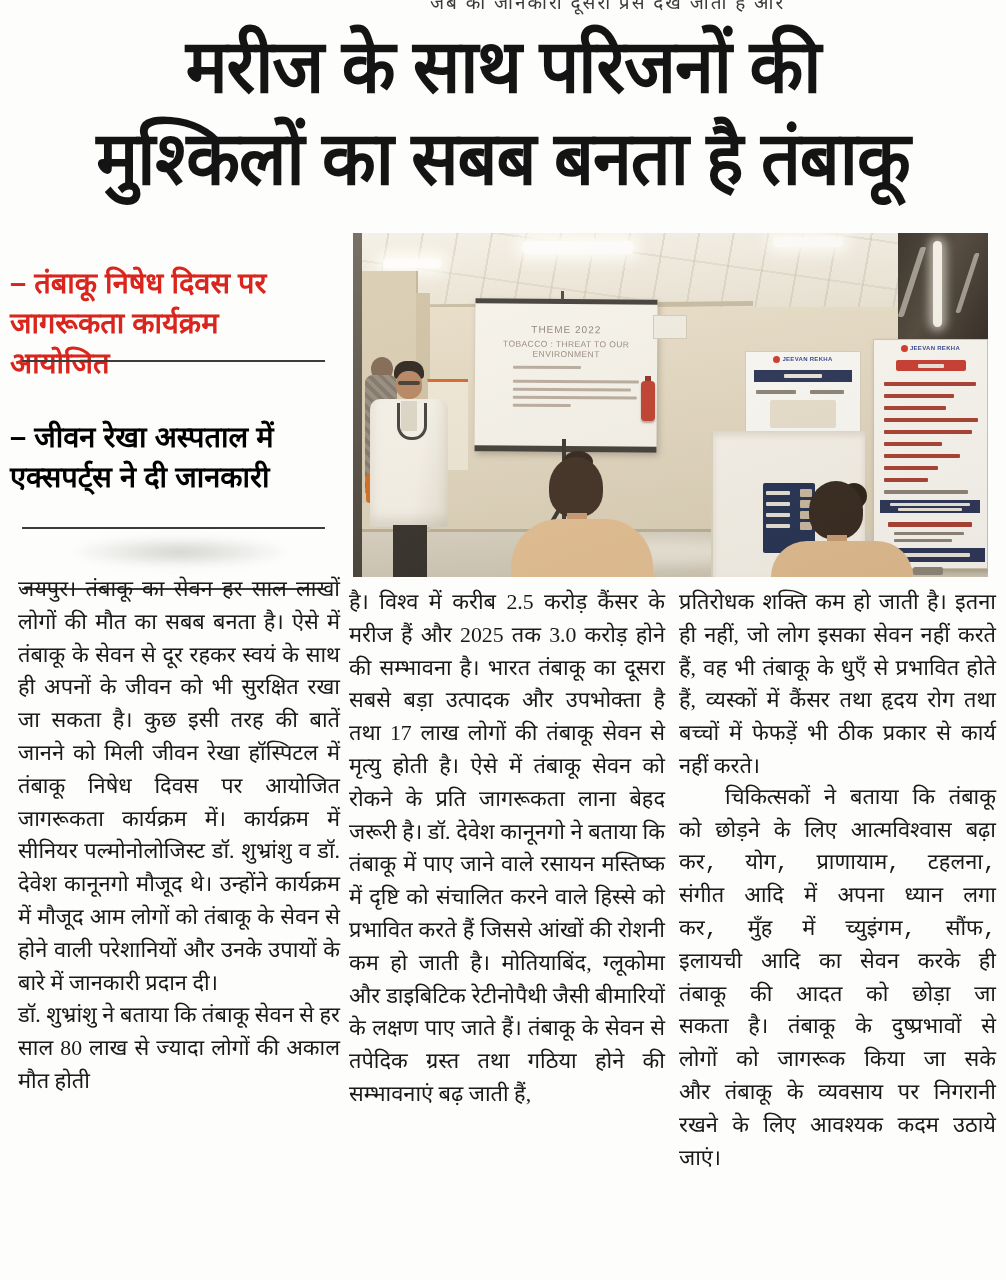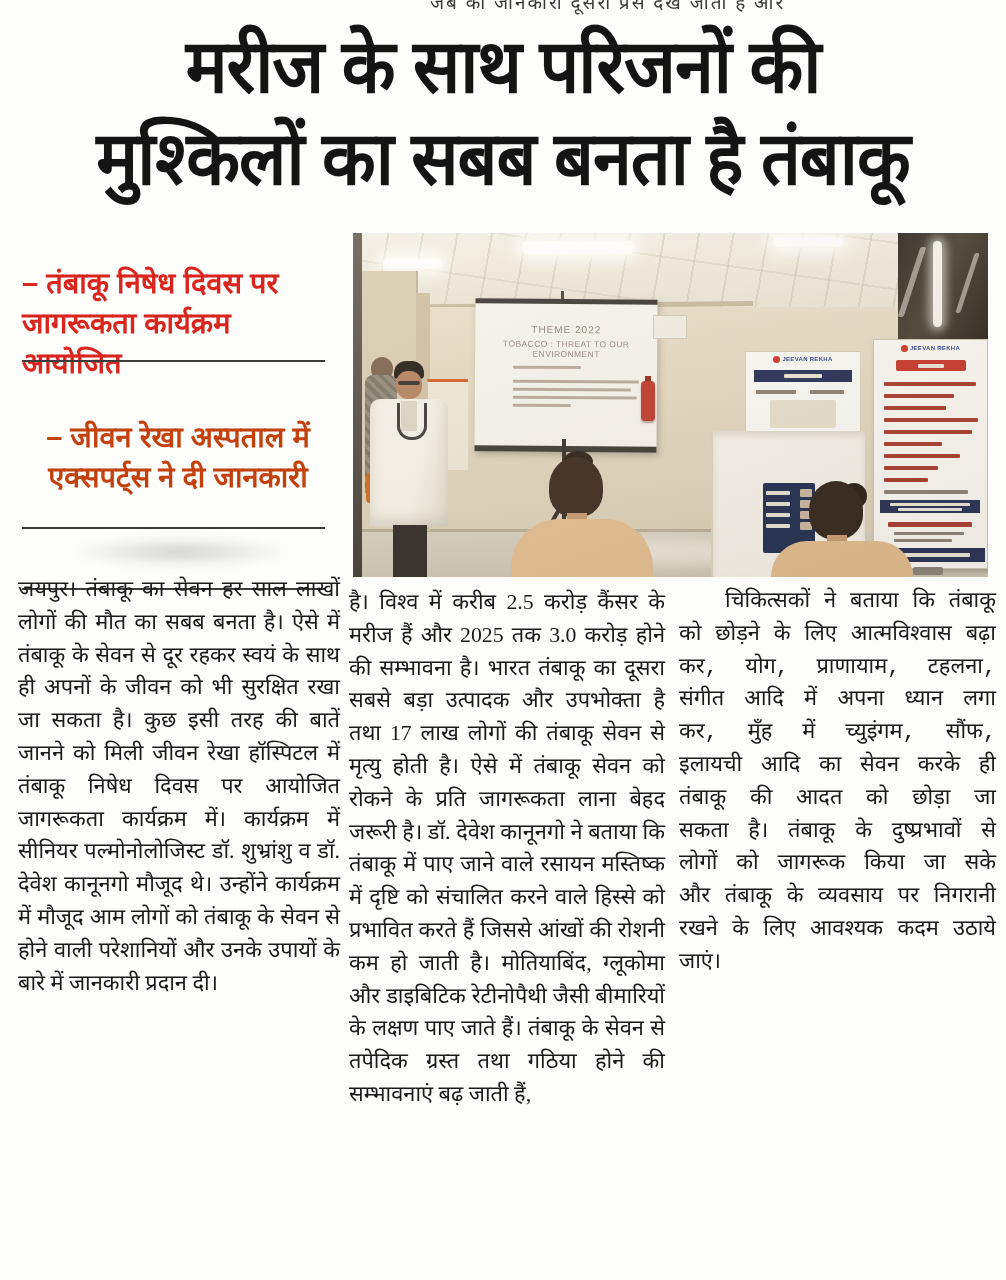--- a/index.html
+++ b/index.html
@@ -23,26 +23,26 @@
     position:absolute;left:0;width:1006px;text-align:center;
     font-weight:900;color:#141414;letter-spacing:-1px;
     font-family:"Liberation Sans","DejaVu Sans",sans-serif;
     transform:scaleY(1.06);
   }
   .hl1{top:24px;font-size:70px;line-height:86px;}
   .hl2{top:116px;font-size:70px;line-height:86px;}
 
   
   .kicker{
-    position:absolute;left:22px;width:312px;
+    position:absolute;left:10px;width:312px;
     font-weight:700;font-size:29px;line-height:40px;
     font-family:"Liberation Sans","DejaVu Sans",sans-serif;
   }
   .kicker-red{top:234px;color:#d9251d;}
-  .kicker-gray{top:388px;color:#c2410c;text-align:center;}
+  .kicker-gray{top:388px;color:#000000;}
   .rule{position:absolute;left:22px;width:303px;height:2px;background:#3c3c3c;}
   .rule1{top:360px;}
   .rule2{top:527px;}
   .rule3{top:588px;}
   .smudge{
     position:absolute;left:78px;top:538px;width:205px;height:28px;border-radius:50%;
     background:radial-gradient(ellipse at center,#9a9a96 0%,rgba(200,200,196,.4) 60%,rgba(255,255,255,0) 100%);
     filter:blur(4px);opacity:.45;
   }
 
@@ -275,19 +275,21 @@
   <div class="abs ph-head v2-bun"></div>
   <div class="abs ph-head v2-head"></div>
   <div class="abs v2-neck"></div>
   <div class="abs v2-body"></div>
 
   <div class="abs photo-tint"></div>
 </figure>
 
 <div class="col col1">
   <p>जयपुर। तंबाकू का सेवन हर साल लाखों लोगों की मौत का सबब बनता है। ऐसे में तंबाकू के सेवन से दूर रहकर स्वयं के साथ ही अपनों के जीवन को भी सुरक्षित रखा जा सकता है। कुछ इसी तरह की बातें जानने को मिली जीवन रेखा हॉस्पिटल में तंबाकू निषेध दिवस पर आयोजित जागरूकता कार्यक्रम में। कार्यक्रम में सीनियर पल्मोनोलोजिस्ट डॉ. शुभ्रांशु व डॉ. देवेश कानूनगो मौजूद थे। उन्होंने कार्यक्रम में मौजूद आम लोगों को तंबाकू के सेवन से होने वाली परेशानियों और उनके उपायों के बारे में जानकारी प्रदान दी।</p>
+  <p>डॉ. शुभ्रांशु ने बताया कि तंबाकू सेवन से हर साल 80 लाख से ज्यादा लोगों की अकाल मौत होती</p>
 </div>
 <div class="col col2">
   <p>है। विश्व में करीब 2.5 करोड़ कैंसर के मरीज हैं और 2025 तक 3.0 करोड़ होने की सम्भावना है। भारत तंबाकू का दूसरा सबसे बड़ा उत्पादक और उपभोक्ता है तथा 17 लाख लोगों की तंबाकू सेवन से मृत्यु होती है। ऐसे में तंबाकू सेवन को रोकने के प्रति जागरूकता लाना बेहद जरूरी है। डॉ. देवेश कानूनगो ने बताया कि तंबाकू में पाए जाने वाले रसायन मस्तिष्क में दृष्टि को संचालित करने वाले हिस्से को प्रभावित करते हैं जिससे आंखों की रोशनी कम हो जाती है। मोतियाबिंद, ग्लूकोमा और डाइबिटिक रेटीनोपैथी जैसी बीमारियों के लक्षण पाए जाते हैं। तंबाकू के सेवन से तपेदिक ग्रस्त तथा गठिया होने की सम्भावनाएं बढ़ जाती हैं,</p>
 </div>
 <div class="col col3">
+  <p>प्रतिरोधक शक्ति कम हो जाती है। इतना ही नहीं, जो लोग इसका सेवन नहीं करते हैं, वह भी तंबाकू के धुएँ से प्रभावित होते हैं, व्यस्कों में कैंसर तथा हृदय रोग तथा बच्चों में फेफड़ें भी ठीक प्रकार से कार्य नहीं करते।</p>
   <p class="indent">चिकित्सकों ने बताया कि तंबाकू को छोड़ने के लिए आत्मविश्वास बढ़ा कर, योग, प्राणायाम, टहलना, संगीत आदि में अपना ध्यान लगा कर, मुँह में च्युइंगम, सौंफ, इलायची आदि का सेवन करके ही तंबाकू की आदत को छोड़ा जा सकता है। तंबाकू के दुष्प्रभावों से लोगों को जागरूक किया जा सके और तंबाकू के व्यवसाय पर निगरानी रखने के लिए आवश्यक कदम उठाये जाएं।</p>
 </div>
 
 </body></html>

